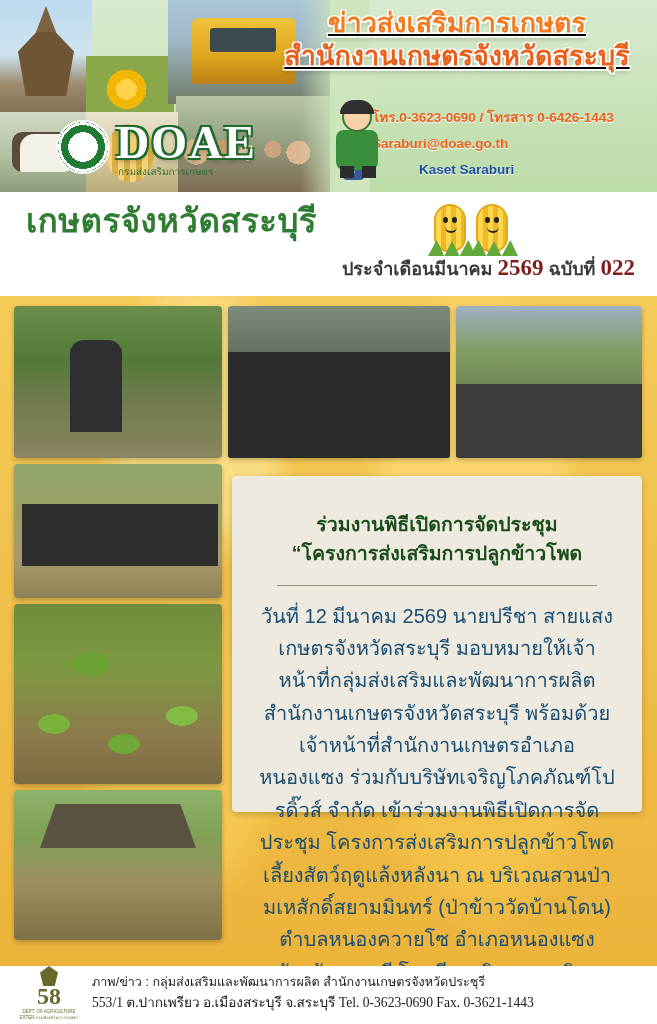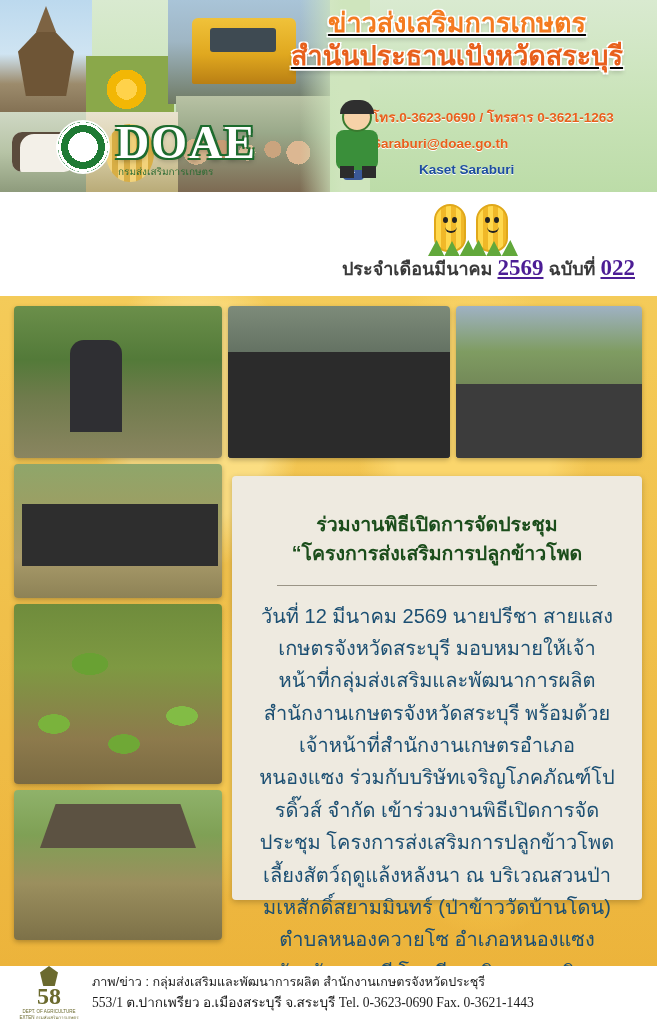--- a/index.html
+++ b/index.html
@@ -287,22 +287,21 @@
   .issue-line {
     position: absolute;
     right: 22px; top: 62px;
     font-size: 18px;
     color: #3a3a3a;
     font-weight: bold;
   }
   .issue-line .num {
     font-family: "Liberation Serif", serif;
     font-size: 23px;
-    color: #4c1d95;
-    text-decoration: underline;
+    color: #7f1d1d;
   }
 
   
   .content {
     position: relative;
     width: 657px;
     height: 670px;
     background: linear-gradient(180deg,#f5c842 0%, #f3b92f 45%, #e8a81e 100%);
     overflow: hidden;
   }
@@ -430,21 +429,21 @@
   .p6:before {
     content:"";
     position: absolute; left: 58px; top: 78px; width: 32px; height: 56px;
     background: #2b5e8a; border-radius: 8px;
   }
 
   
   .article {
     position: absolute;
     left: 232px; top: 180px;
-    width: 410px; height: 424px;
+    width: 410px; height: 336px;
     background: #eeeae0;
     border-radius: 4px;
     padding: 34px 26px 20px 26px;
     box-shadow: 0 2px 6px rgba(0,0,0,.22);
   }
   .article-head {
     text-align: center;
     color: #1b4d1b;
     font-size: 19.5px;
     font-weight: bold;
@@ -527,48 +526,49 @@
     <div class="header-fade"></div>
 
     <div class="daoe-logo">
       <div class="daoe-seal"></div>
       <div class="daoe-text">DOAE</div>
     </div>
     <div class="daoe-sub">กรมส่งเสริมการเกษตร</div>
 
     <div class="header-title-wrap">
       <div class="header-title-1">ข่าวส่งเสริมการเกษตร</div>
-      <div class="header-title-2">สำนันประธานเปังหวัดสระบุรี</div>
+      <div class="header-title-2">สำนักงานเกษตรจังหวัดสระบุรี</div>
     </div>
 
     <div class="mascot">
       <div class="mascot-body"></div>
       <div class="mascot-head"></div>
       <div class="mascot-hair"></div>
       <div class="mascot-leg l"></div>
       <div class="mascot-leg r"></div>
     </div>
 
     <div class="contact-block">
       <div class="contact-row">
         <span class="ci ci-phone">✆</span>
-        <span class="contact-text">โทร.0-3623-0690 / โทรสาร 0-3621-1263</span>
+        <span class="contact-text">โทร.0-3623-0690 / โทรสาร 0-6426-1443</span>
       </div>
       <div class="contact-row">
         <span class="ci ci-mail">✉</span>
         <span class="contact-text mail">Saraburi@doae.go.th</span>
       </div>
       <div class="contact-row">
         <span class="ci ci-fb">f</span>
         <span class="contact-text fb">Kaset Saraburi</span>
       </div>
     </div>
   </div>
 
   <div class="title-section">
+    <span class="main-title">เกษตรจังหวัดสระบุรี</span>
 
     <div class="corn-mascots">
       <div class="corn-char corn-1">
         <span class="husk"></span>
         <span class="eye l"></span>
         <span class="eye r"></span>
         <span class="smile"></span>
       </div>
       <div class="corn-char corn-2">
         <span class="husk"></span>

